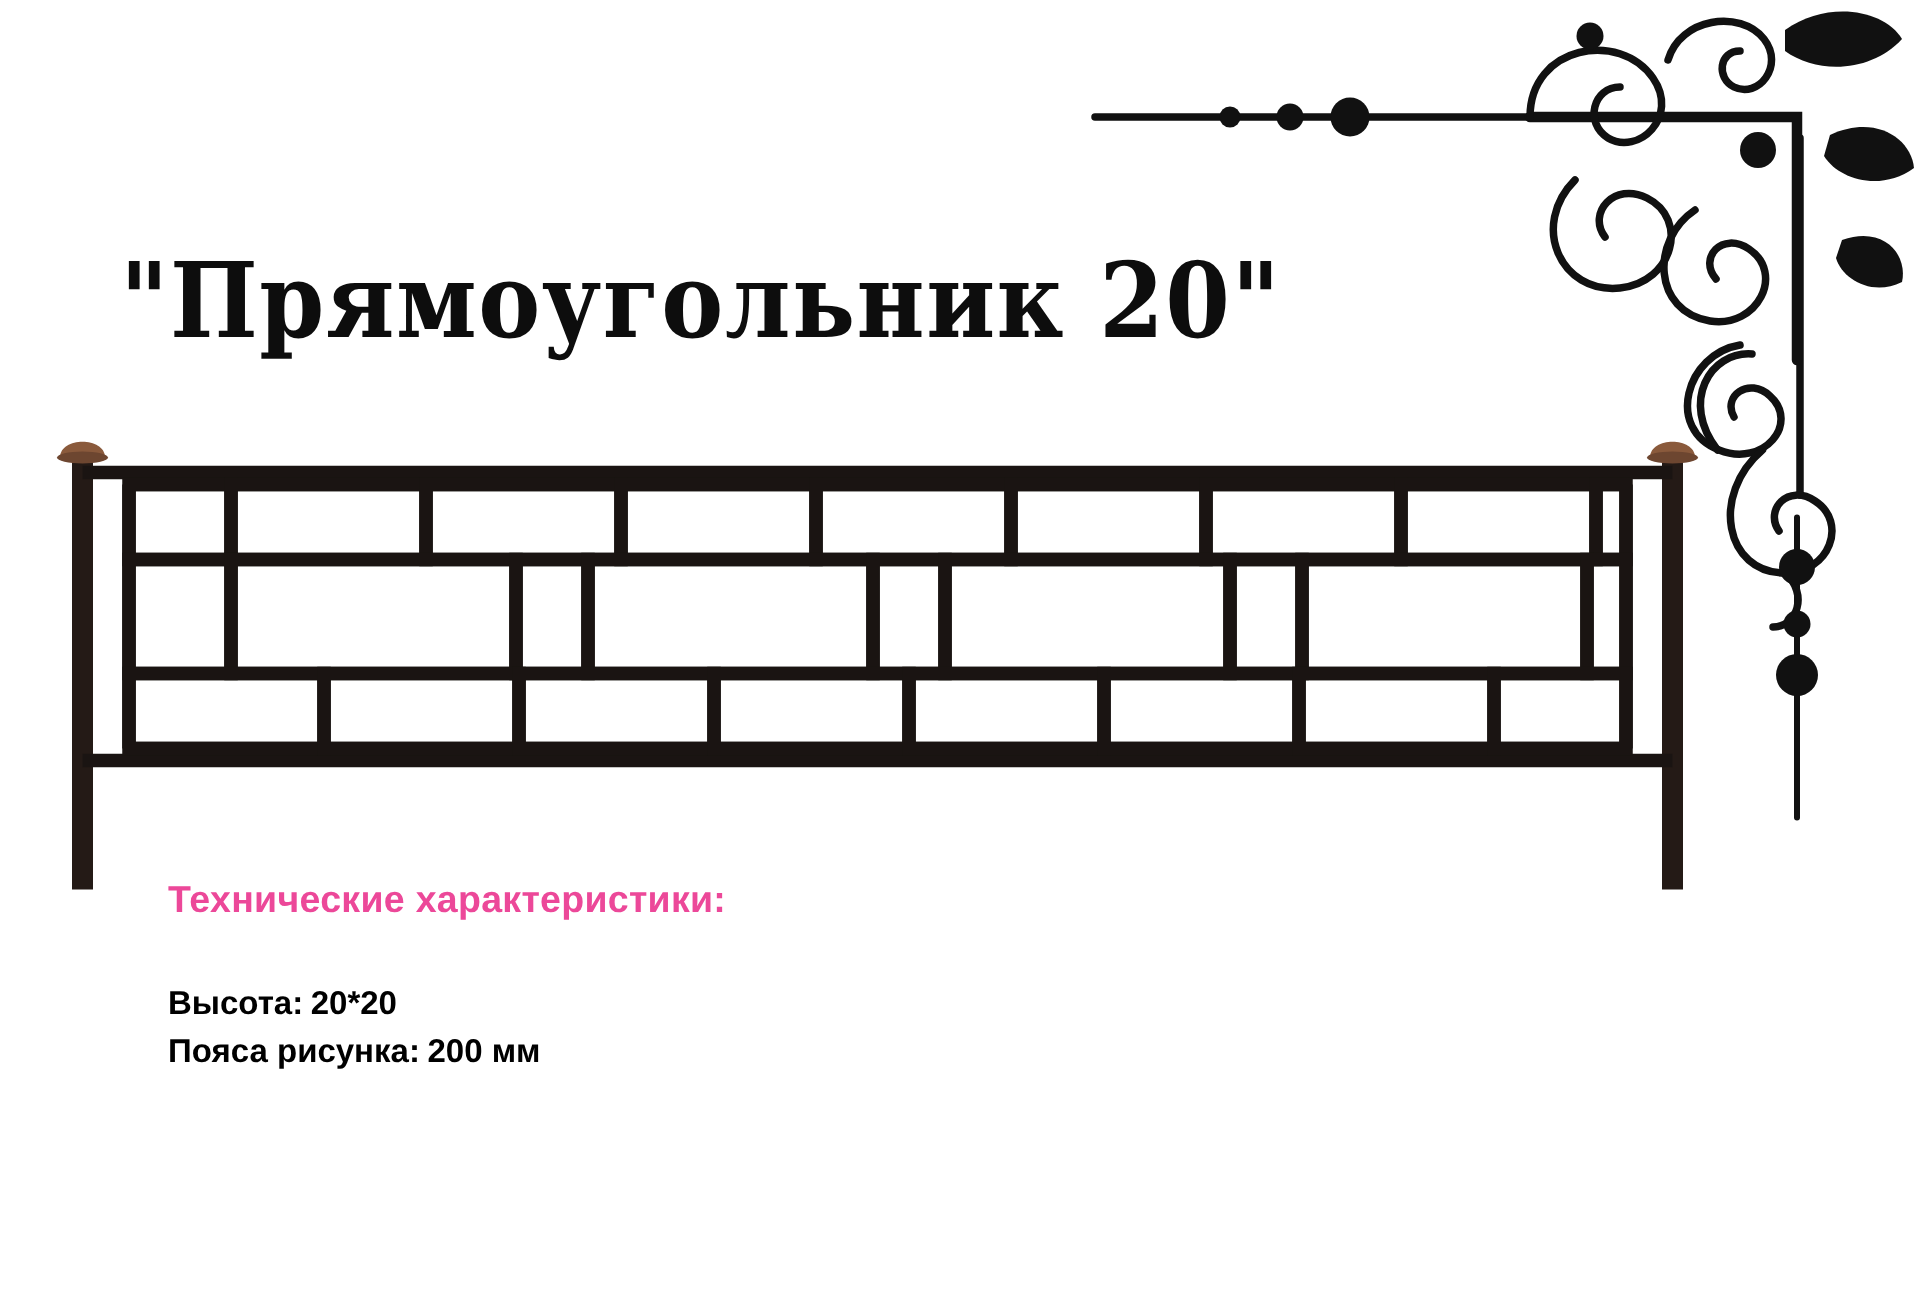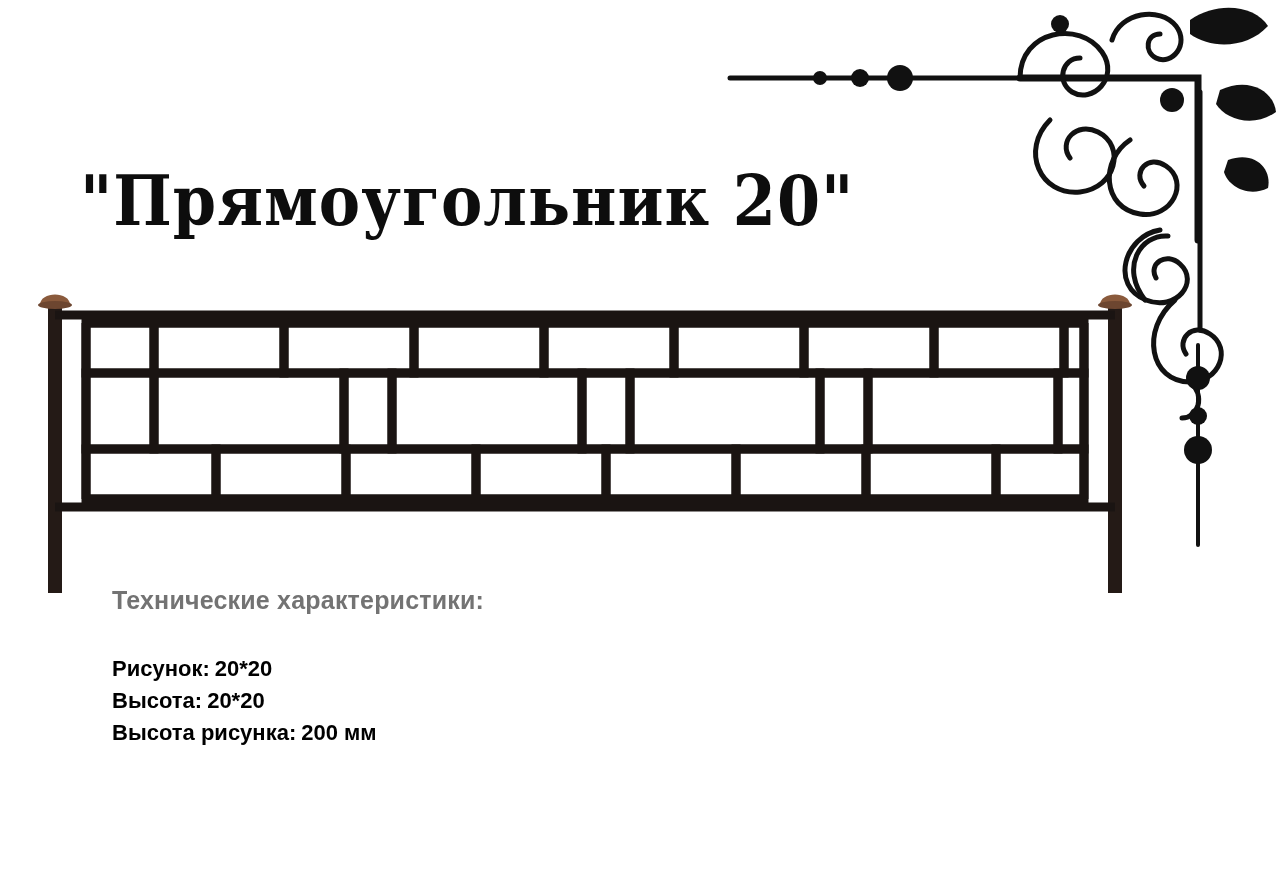--- a/index.html
+++ b/index.html
@@ -54,21 +54,21 @@
   
   #specs {
     position: absolute;
     left: 112px;
     top: 586px;
     width: 700px;
   }
   #specs .specs-heading {
     font-size: 25px;
     font-weight: bold;
-    color: #737373;
+    color: #ec4899;
     margin: 0 0 38px 0;
     letter-spacing: 0.2px;
   }
   #specs ul.spec-list {
     list-style: none;
     margin: 0;
     padding: 0;
   }
   #specs ul.spec-list li {
     font-size: 22px;
@@ -186,22 +186,19 @@
       <rect x="836" y="174" width="130" height="50"></rect>
       <rect x="966" y="174" width="88" height="50"></rect>
     </g>
   </svg>
 </div>
 
 <div id="specs">
   <div class="specs-heading">Технические характеристики:</div>
   <ul class="spec-list">
     <li>
-      <span class="spec-label">Рисунок:</span><span class="spec-value">20*20</span>
-    </li>
-    <li>
       <span class="spec-label">Высота:</span><span class="spec-value">20*20</span>
     </li>
     <li>
-      <span class="spec-label">Высота рисунка:</span><span class="spec-value">200 мм</span>
+      <span class="spec-label">Пояса рисунка:</span><span class="spec-value">200 мм</span>
     </li>
   </ul>
 </div>
 
 </body></html>

